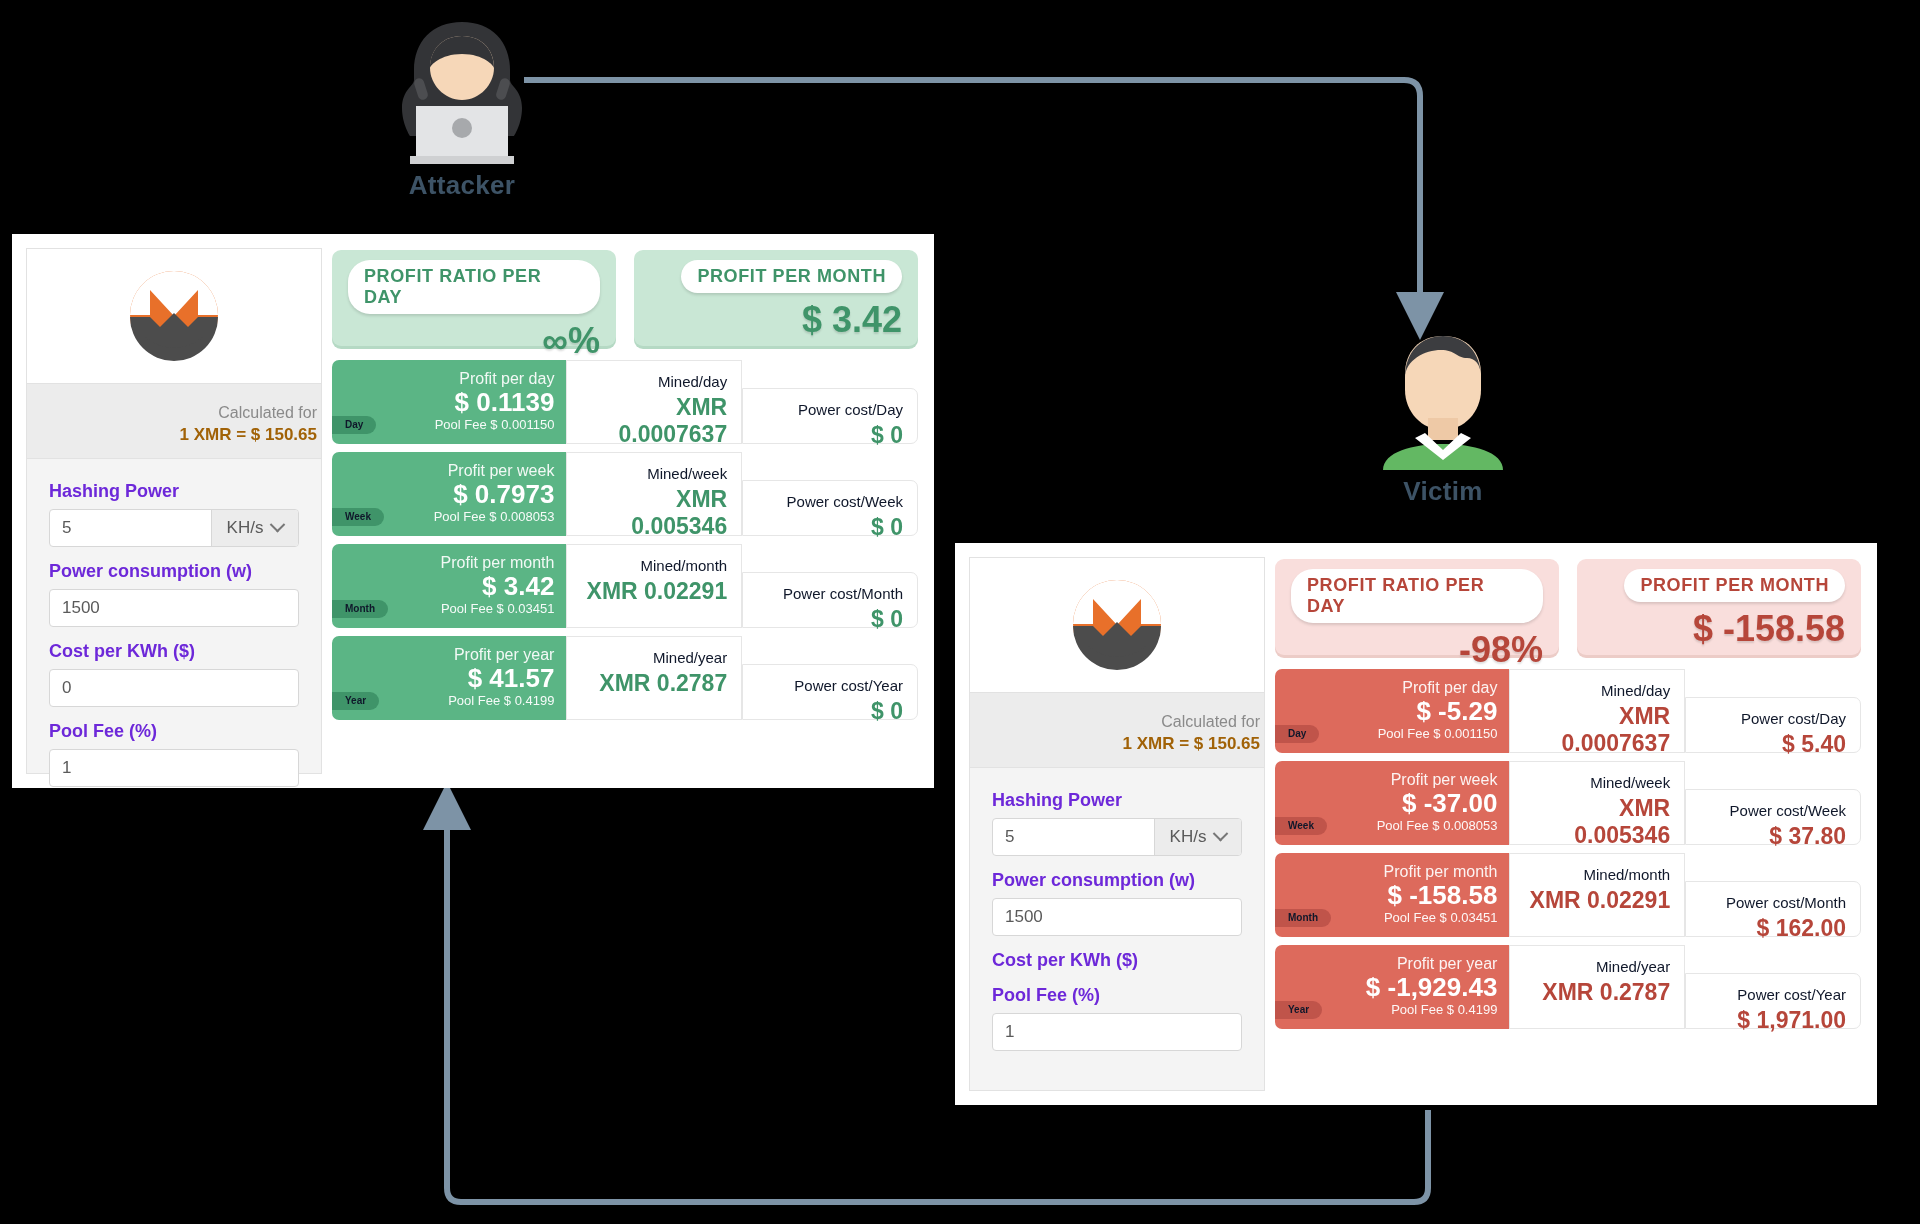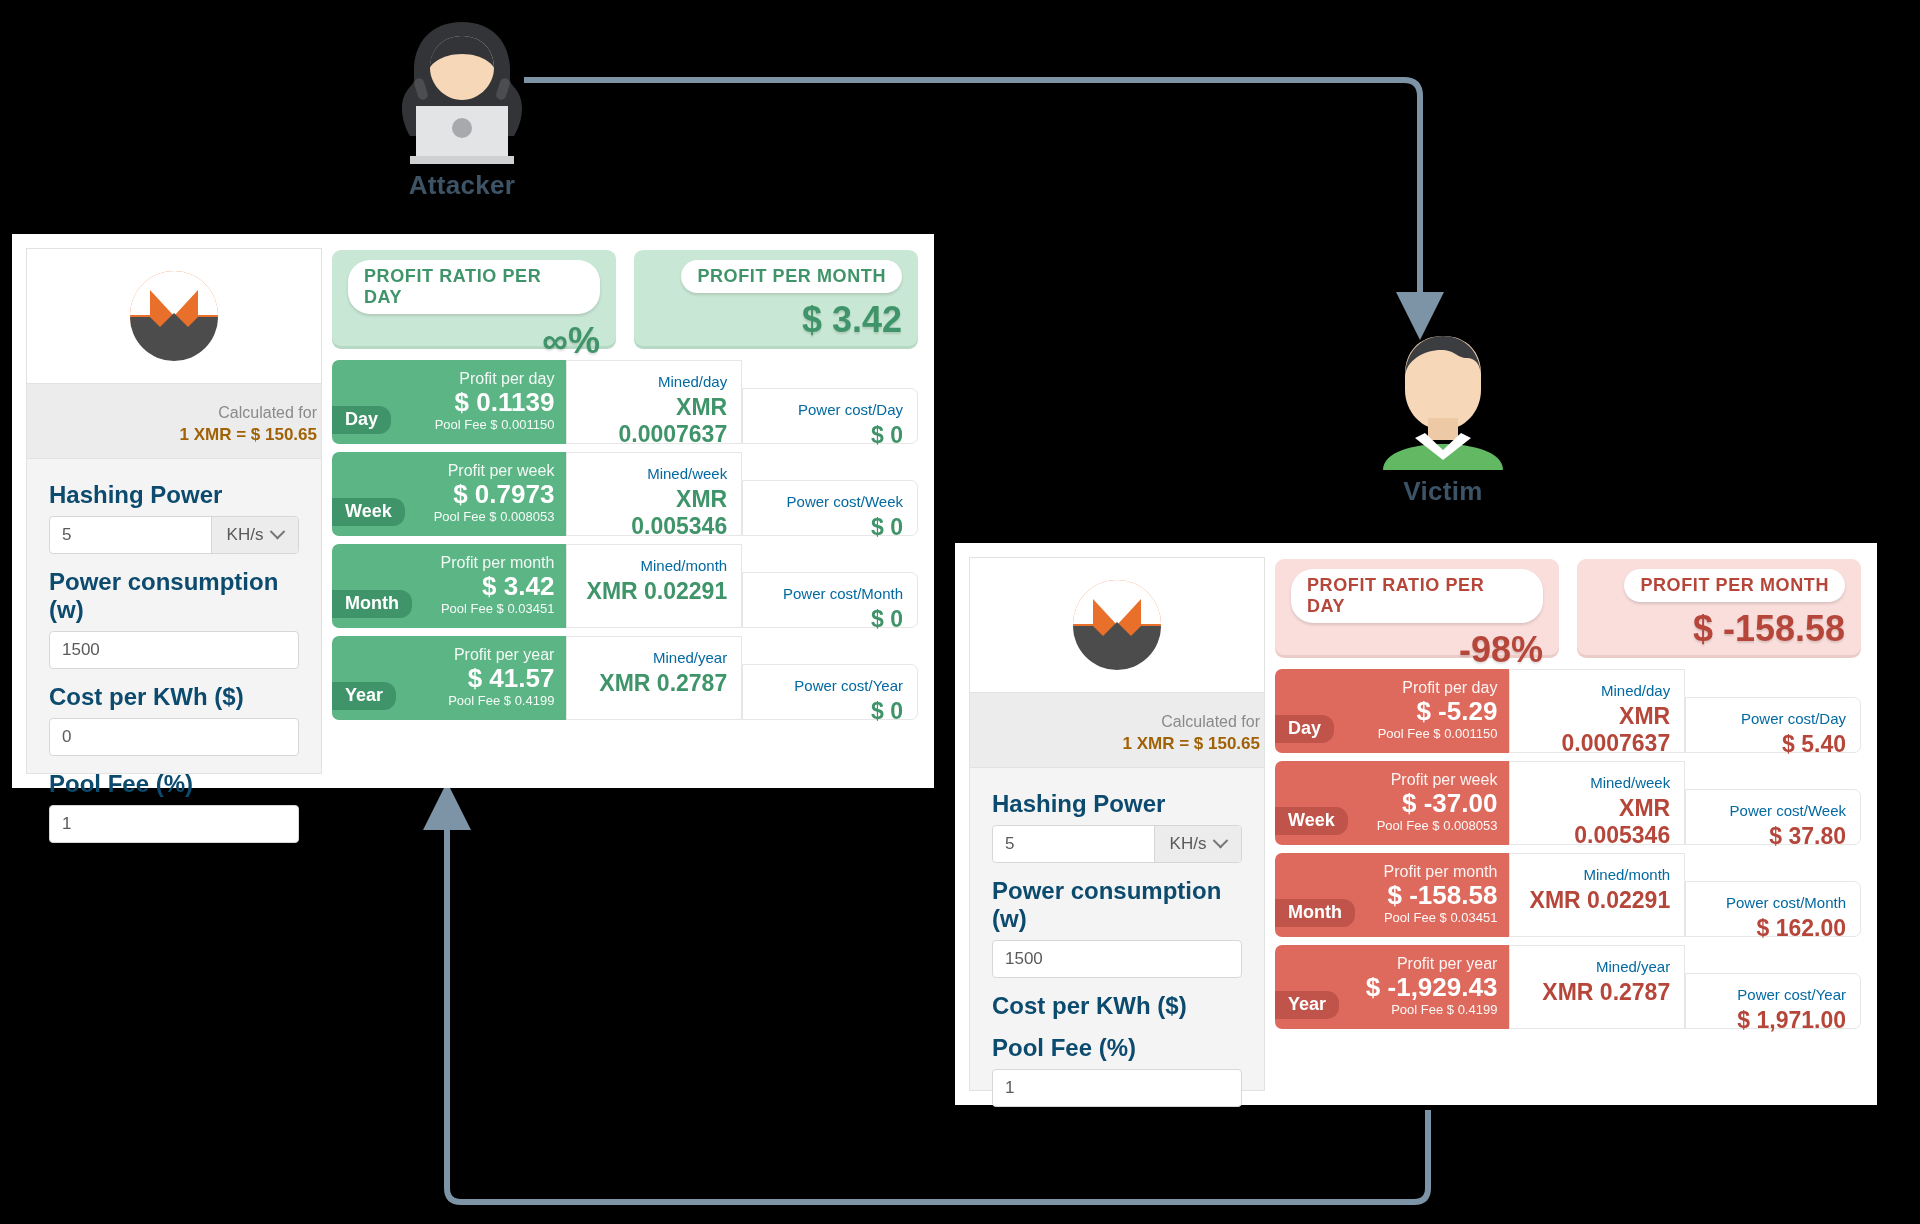--- a/index.html
+++ b/index.html
@@ -16,21 +16,21 @@
   
   .panel{position:absolute;background:#fff;display:flex;}
   .side{width:296px;flex:0 0 296px;background:#f4f4f4;border:1px solid #e2e2e2;
         box-sizing:border-box;margin:14px 0 14px 14px;display:flex;flex-direction:column;}
   .logo-box{background:#fff;border-bottom:1px solid #e2e2e2;padding:16px 0 14px;text-align:center;}
   .calc-for{background:#ececec;border-bottom:1px solid #e2e2e2;text-align:right;
             padding:18px 4px 11px;line-height:1.35;}
   .calc-for .l1{font-size:16px;color:#8a8a8a;}
   .calc-for .l2{font-size:17px;color:#a16207;font-weight:700;}
   .fields{padding:18px 22px 20px;}
-  .flabel{font-size:24px;font-weight:700;color:#0c4a6e;margin:14px 0 7px;}
+  .flabel{font-size:18px;font-weight:700;color:#6d28d9;margin:14px 0 7px;}
   .flabel:first-child{margin-top:4px;}
   .inp{height:38px;border:1px solid #d7d7d7;background:#fff;border-radius:4px;
        display:flex;align-items:center;box-sizing:border-box;}
   .inp .val{flex:1;padding:0 12px;font-size:17px;color:#5a5a5a;}
   .inp.withsel{padding:0;}
   .sel{width:86px;height:100%;background:#ececec;border-left:1px solid #d7d7d7;
        display:flex;align-items:center;justify-content:center;gap:9px;
        font-size:17px;color:#5a5a5a;border-radius:0 3px 3px 0;}
   .chev{width:9px;height:9px;border-right:2px solid #777;border-bottom:2px solid #777;
         transform:rotate(45deg) translate(-2px,-2px);}
@@ -53,26 +53,26 @@
   .card.r .pill{color:#b6463a;}
   .card.r .big{color:#b6463a;}
 
   
   .row{display:flex;margin-bottom:8px;height:84px;}
   .cell-profit{width:40%;border-radius:7px 0 0 7px;position:relative;
                box-sizing:border-box;padding:10px 12px 0;color:#fff;text-align:right;}
   .cell-profit .t{font-size:16px;opacity:.92;}
   .cell-profit .v{font-size:26px;font-weight:700;line-height:1.12;}
   .cell-profit .f{font-size:13px;opacity:.95;}
-  .tag{position:absolute;left:0;bottom:10px;color:#ffffff;font-size:18px;font-weight:700;
+  .tag{position:absolute;left:0;bottom:10px;color:#0f172a;font-size:10px;font-weight:700;
        padding:3px 13px 4px;border-radius:0 12px 12px 0;}
   .cell{flex:1;border:1px solid #e6e6e6;box-sizing:border-box;
         padding:12px 14px 0;text-align:right;background:#fff;}
   .cell.last{border-radius:0 7px 7px 0;margin-top:28px;}
-  .cell .t{font-size:15px;color:#0369a1;}
+  .cell .t{font-size:15px;color:#0f172a;}
   .cell .v{font-size:23px;font-weight:700;margin-top:4px;}
 
   .g .cell-profit{background:#5bb585;}
   .g .tag{background:#3f9469;}
   .g .cell .v{color:#3f9469;}
   .r .cell-profit{background:#dd6a5c;}
   .r .tag{background:#c0544a;}
   .r .cell .v{color:#b6463a;}
 
   .arrows{position:absolute;inset:0;pointer-events:none;}

